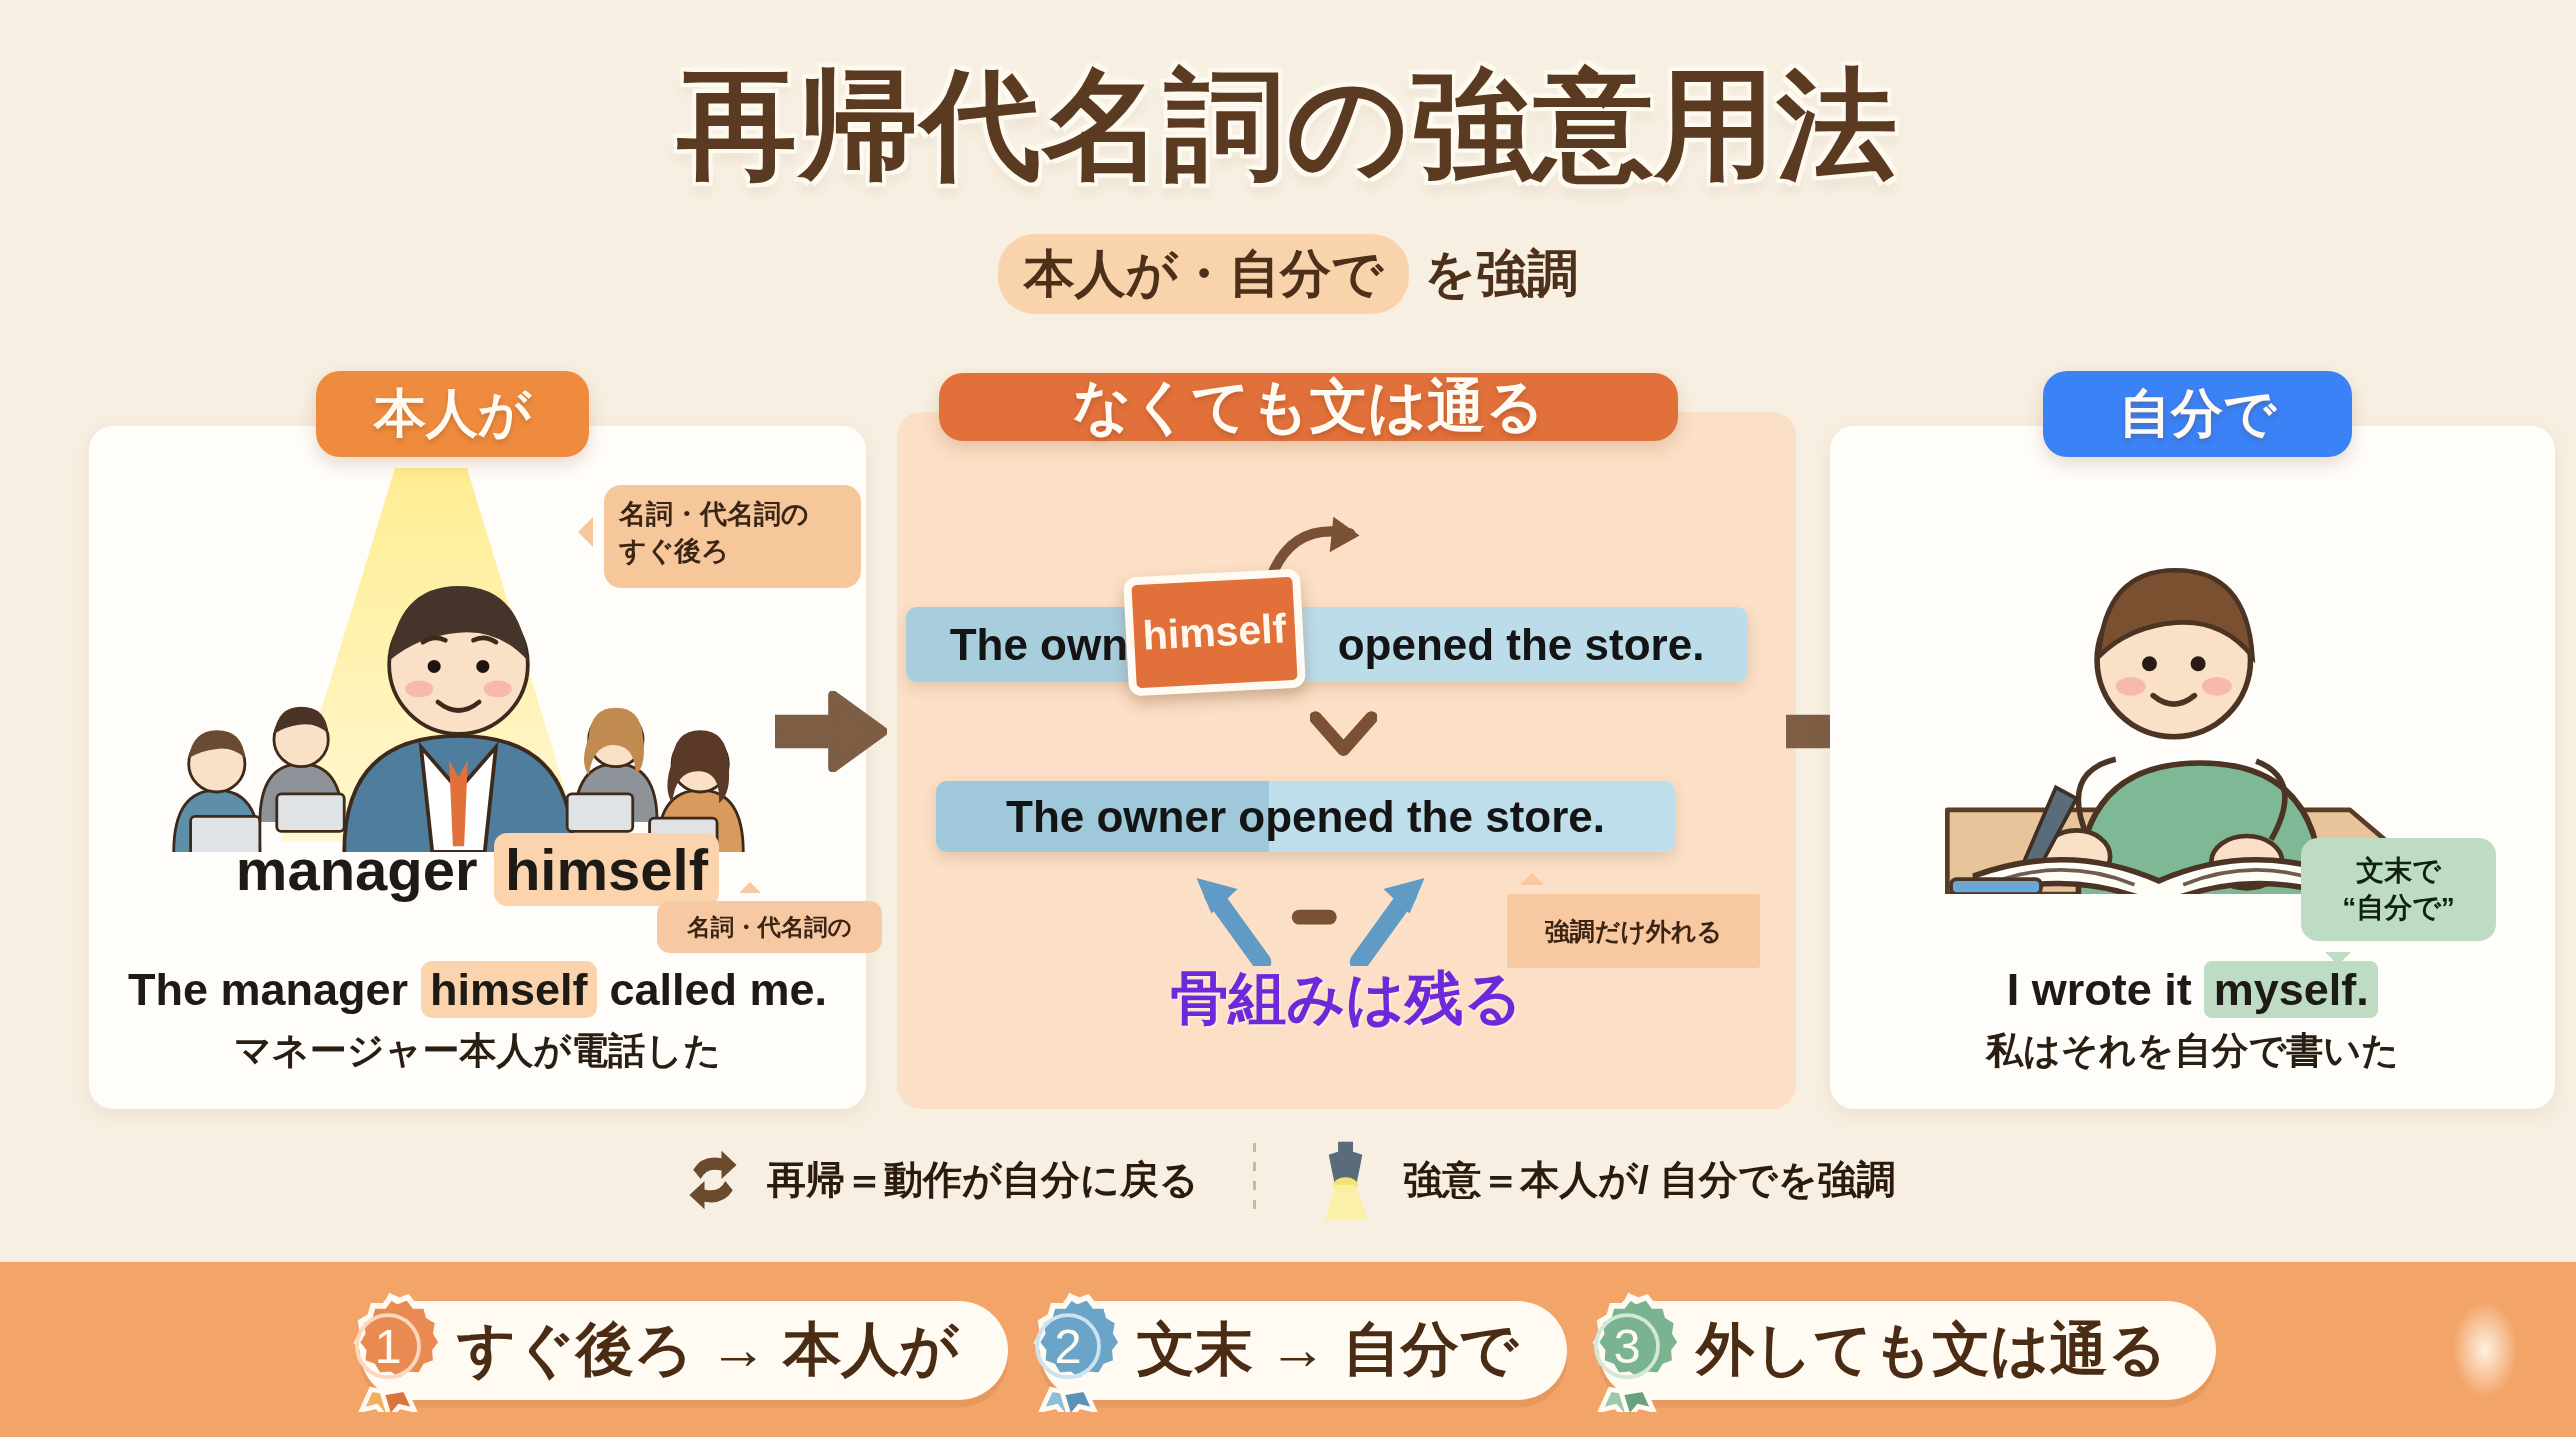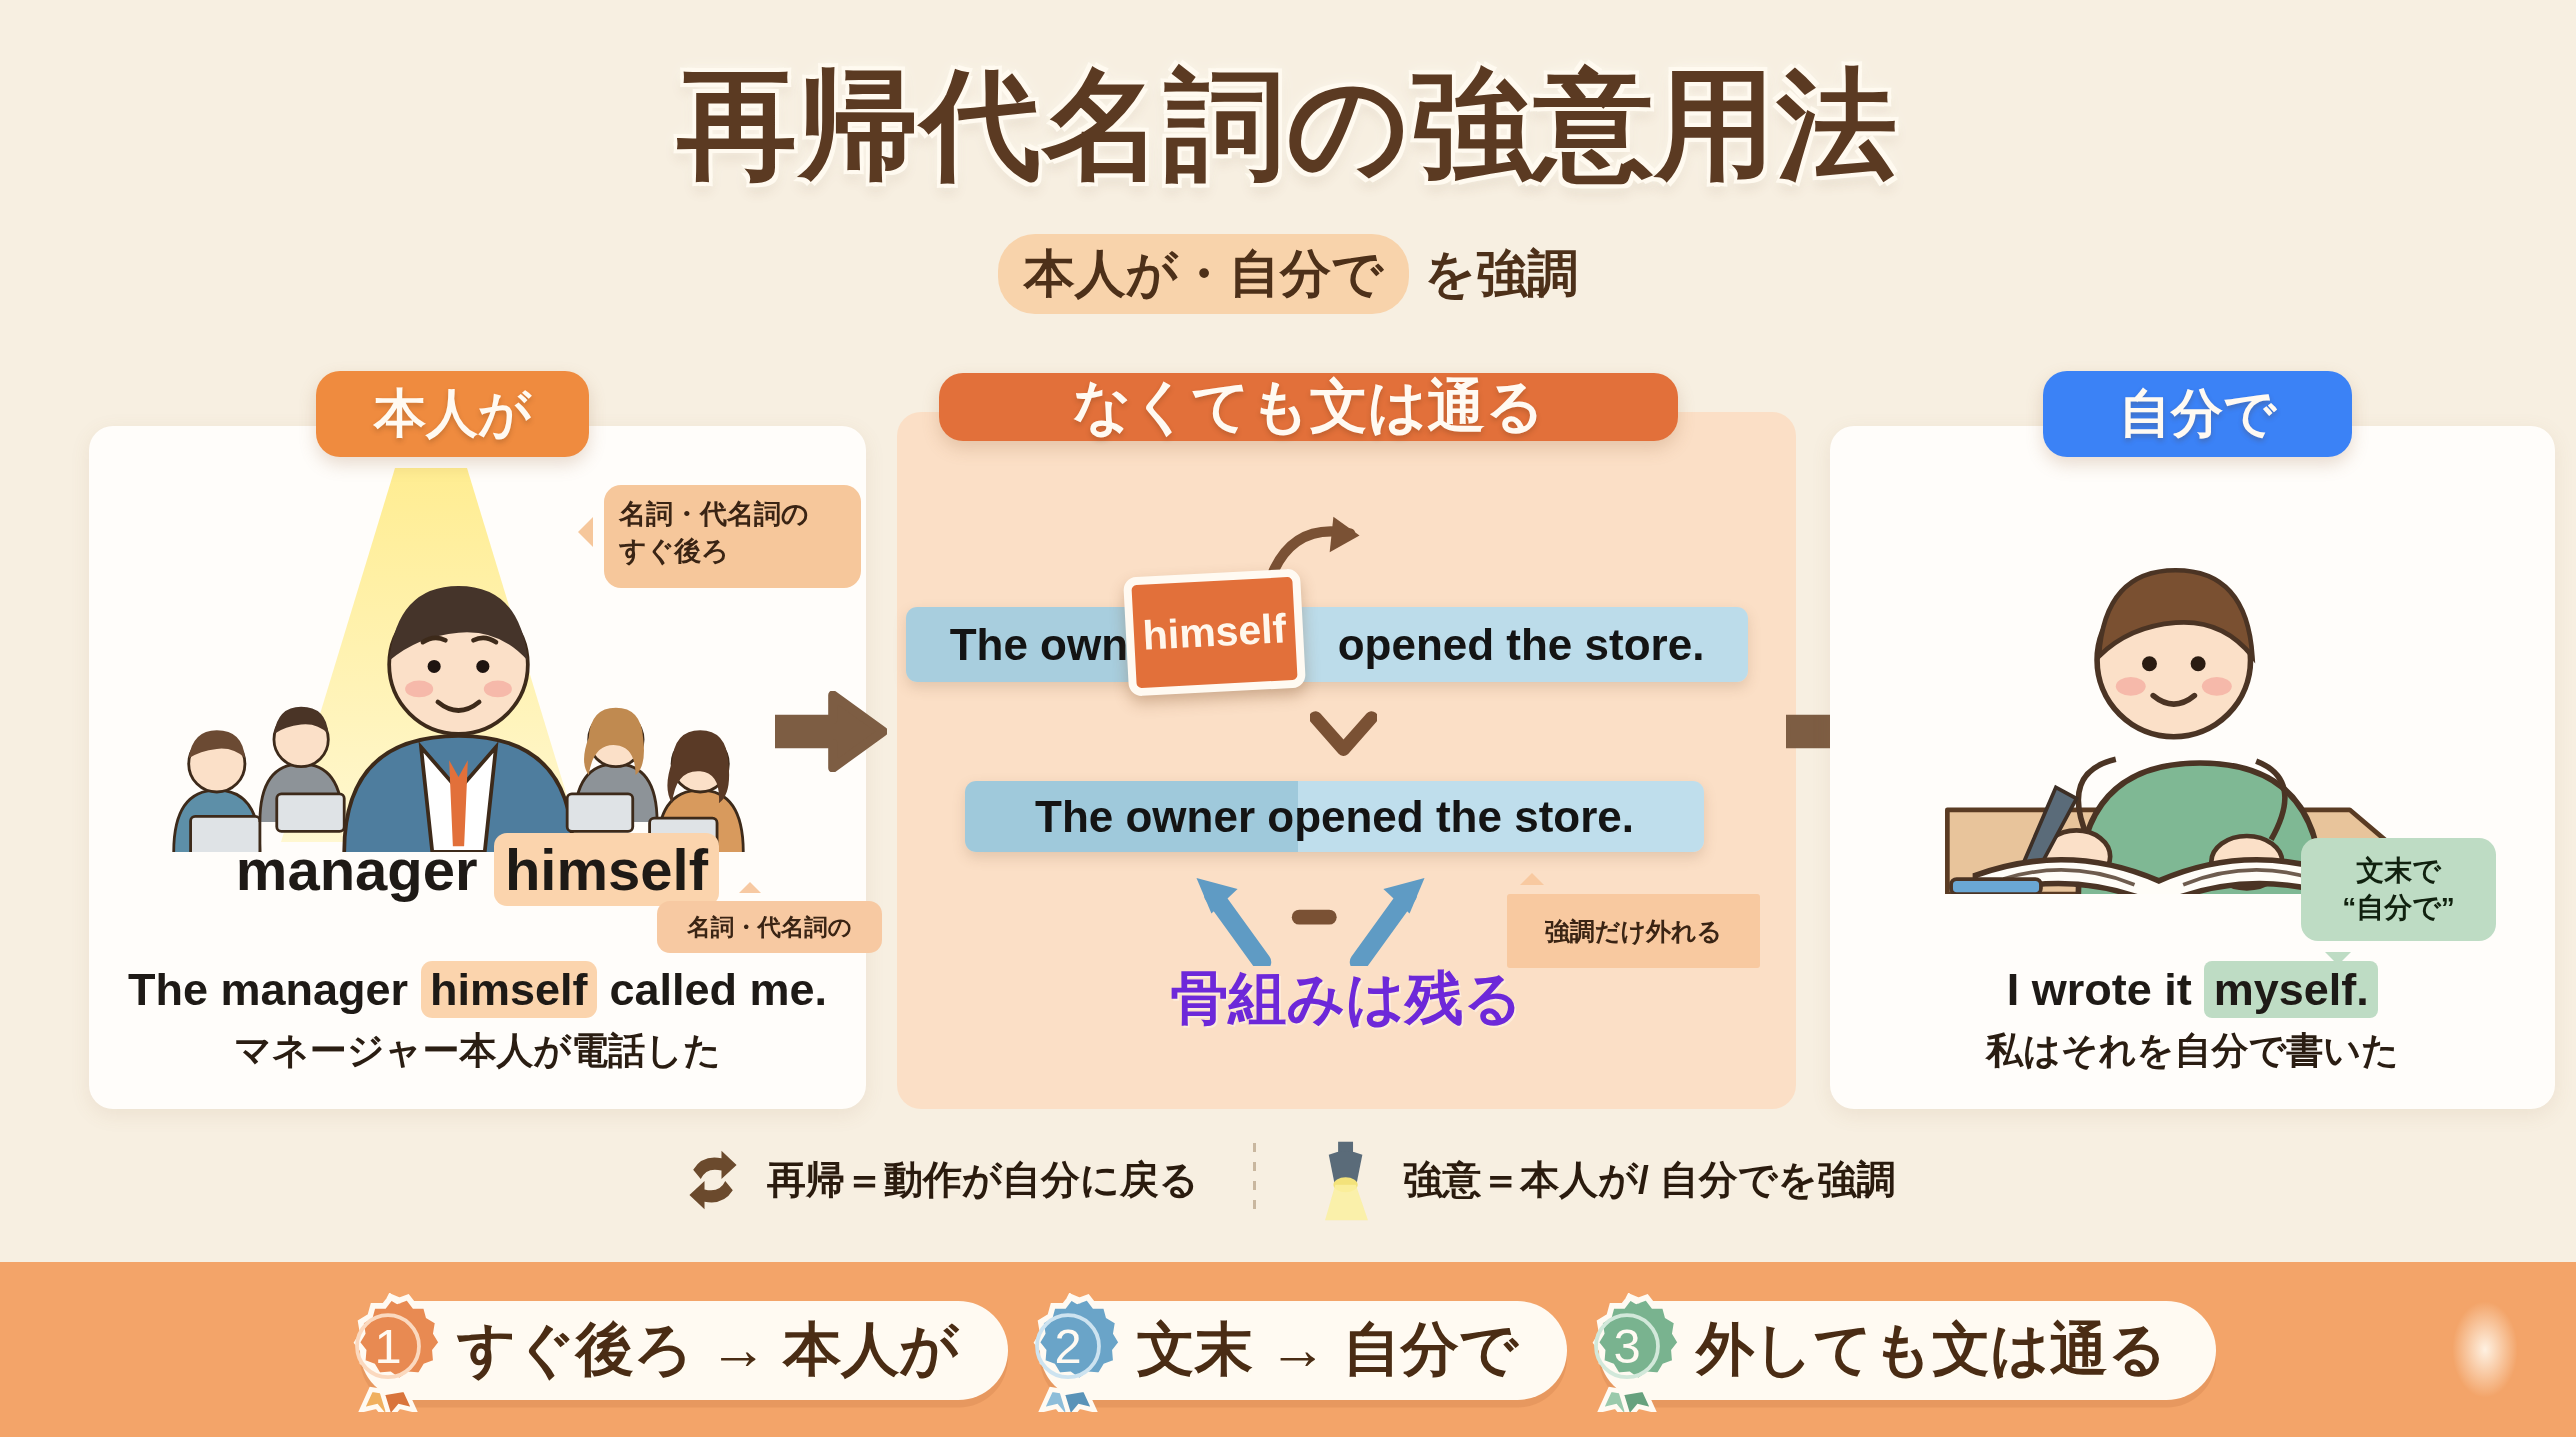--- a/index.html
+++ b/index.html
@@ -98,21 +98,21 @@
 
   
   .bar{
     position:absolute;border-radius:11.2px;
     display:flex;align-items:center;justify-content:center;
     font-size:44px;font-weight:bold;color:#141414;
     box-shadow:0 5.6px 13px rgba(120,90,60,.18);
   }
   #bar-top{left:906px;top:607px;width:842px;height:75px;
     background:linear-gradient(to right,#a8cede 0 43%,#bcdcea 43% 100%);}
-  #bar-bottom{left:965px;top:781px;width:739px;height:71px;
+  #bar-bottom{left:936px;top:781px;width:739px;height:71px;
     background:linear-gradient(to right,#9fc9db 0 45%,#bfdeec 45% 100%);}
   #sticker-himself{
     position:absolute;left:1126px;top:573px;width:161px;height:103px;
     background:#e2703a;border:8.4px solid #fffaf2;border-radius:13px;
     transform:rotate(-3deg);
     display:flex;align-items:center;justify-content:center;
     color:#fff7ec;font-size:41px;font-weight:bold;
     box-shadow:0 7.5px 15px rgba(120,70,30,.3);
   }
   #curve-arrow{position:absolute;left:1264px;top:513px;width:122px;height:84px;}

